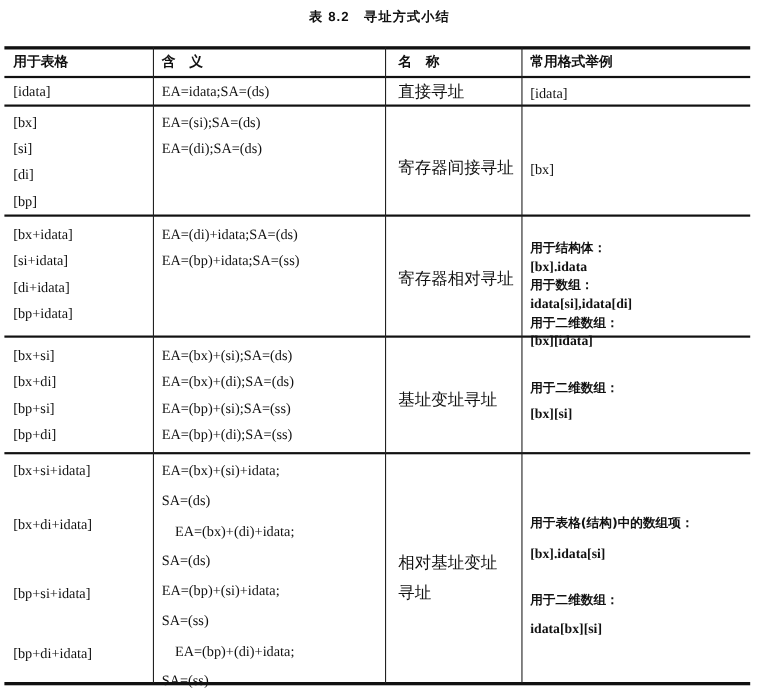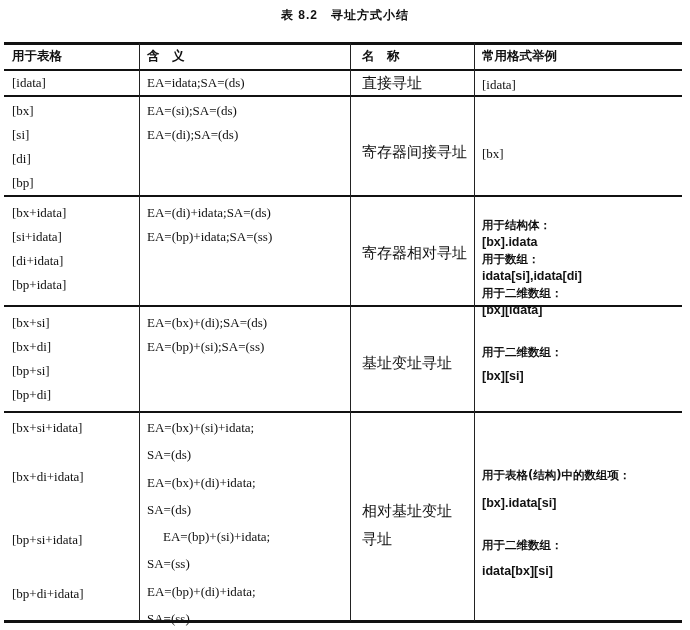--- a/index.html
+++ b/index.html
@@ -14,21 +14,21 @@
       letter-spacing: 1px;
     }
     .hline { position: absolute; left: 4px; width: 678px; background: #111; }
     .hline.thick { height: 3px; }
     .hline.thin { height: 1.5px; }
     .vline { position: absolute; width: 1.3px; background: #222; }
     .cell { position: absolute; font-size: 13px; line-height: 16px; white-space: nowrap; }
     .hdr { font-family: "DejaVu Sans", sans-serif; font-weight: bold; font-size: 12.5px; }
     .cn { font-family: "DejaVu Sans", sans-serif; font-size: 15px; }
     .cnb { font-family: "DejaVu Sans", sans-serif; font-size: 11.5px; font-weight: bold; }
-    .ex { font-family: Liberation Sans, sans-serif; font-size: 12.5px; font-weight: bold; }
+    .ex { font-family: Liberation Serif, serif; font-size: 12.5px; font-weight: bold; }
     .stack div { height: 24px; line-height: 24px; }
   </style>
 </head>
 <body>
 
 <div class="caption">表 8.2　寻址方式小结</div>
 
 <div>
 
   <div class="hline thick" style="top:42px;"></div>
@@ -86,43 +86,45 @@
     <div class="ex">[bx][idata]</div>
   </div>
 
   <div class="cell stack" style="left:12px; top:311px;">
     <div>[bx+si]</div>
     <div>[bx+di]</div>
     <div>[bp+si]</div>
     <div>[bp+di]</div>
   </div>
   <div class="cell stack" style="left:147px; top:311px;">
+    <div>EA=(bx)+(si);SA=(ds)</div>
     <div>EA=(bx)+(di);SA=(ds)</div>
     <div>EA=(bp)+(si);SA=(ss)</div>
+    <div>EA=(bp)+(di);SA=(ss)</div>
   </div>
   <div class="cell cn" style="left:362px; top:355px;">基址变址寻址</div>
   <div class="cell" style="left:482px; top:340px; line-height:24px;">
     <div class="cnb">用于二维数组：</div>
     <div class="ex">[bx][si]</div>
   </div>
 
   <div class="cell" style="left:12px; top:420px; line-height:16px;">
     <div style="position:absolute; top:0;">[bx+si+idata]</div>
     <div style="position:absolute; top:49px;">[bx+di+idata]</div>
     <div style="position:absolute; top:112px;">[bp+si+idata]</div>
     <div style="position:absolute; top:166px;font-family:Liberation Serif, serif;">[bp+di+idata]</div>
   </div>
   <div class="cell stack" style="left:147px; top:415px;">
     <div style="height:26px; line-height:26px;">EA=(bx)+(si)+idata;</div>
     <div style="height:28px; line-height:28px;">SA=(ds)</div>
-    <div style="height:27px; line-height:27px;">EA=(bx)+(di)+idata;</div>
+    <div style="height:27px; line-height:27px;margin-left:12px;">EA=(bx)+(di)+idata;</div>
     <div style="height:28px; line-height:28px;">SA=(ds)</div>
-    <div style="height:26px; line-height:26px;margin-left:16px;">EA=(bp)+(si)+idata;</div>
+    <div style="height:26px; line-height:26px;">EA=(bp)+(si)+idata;</div>
     <div style="height:28px; line-height:28px;">SA=(ss)</div>
-    <div style="height:27px; line-height:27px;">EA=(bp)+(di)+idata;</div>
+    <div style="height:27px; line-height:27px;text-align:right;">EA=(bp)+(di)+idata;</div>
     <div style="height:28px; line-height:28px;">SA=(ss)</div>
   </div>
   <div class="cell cn" style="left:362px; top:497px; line-height:28px;">
     <div>相对基址变址</div>
     <div>寻址</div>
   </div>
   <div class="cell" style="left:482px; top:467px;">
     <div class="cnb" style="position:absolute; top:0; left:0;">用于表格(结构)中的数组项：</div>
     <div class="ex" style="position:absolute; top:28px; left:0;">[bx].idata[si]</div>
     <div class="cnb" style="position:absolute; top:70px; left:0;">用于二维数组：</div>

